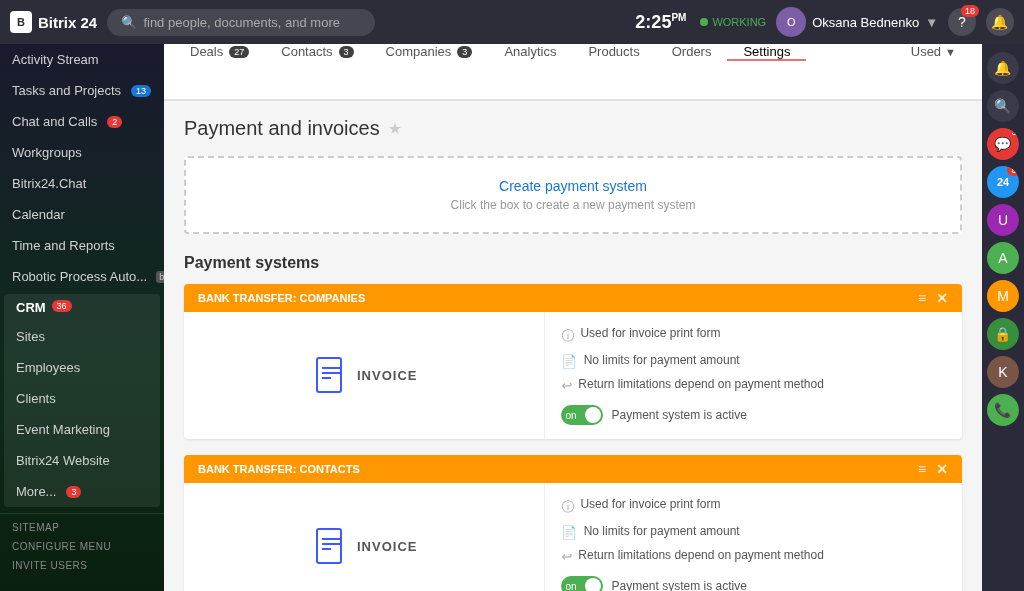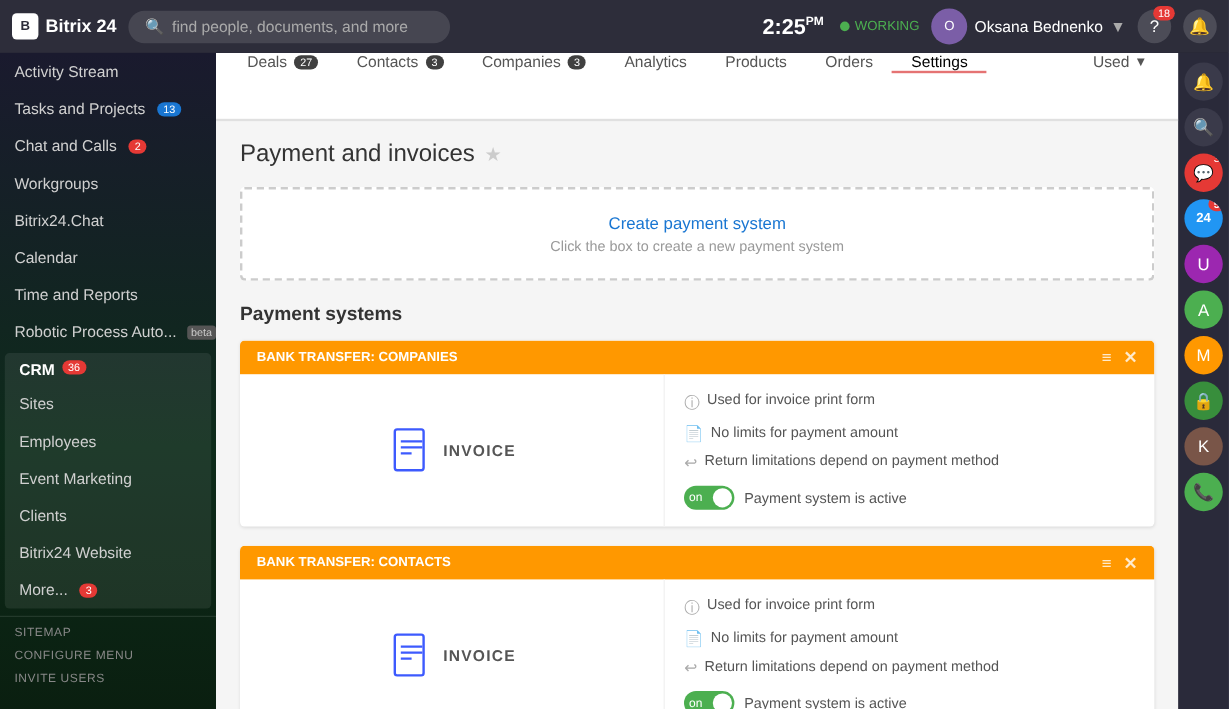--- a/index.html
+++ b/index.html
@@ -88,21 +88,21 @@
 
     
     .main-layout {
       display: flex;
       flex: 1;
       overflow: hidden;
     }
 
     
     .sidebar {
-      width: 180px;
+      width: 164px;
       background: linear-gradient(180deg, #1a1a2e 0%, #0d2b1a 60%, #0a1f10 100%);
       display: flex;
       flex-direction: column;
       flex-shrink: 0;
       overflow-y: auto;
       padding-bottom: 26px;
     }
     .sidebar-item {
       padding: 8px 12px;
       color: #d0d0d0;
@@ -420,24 +420,24 @@
         <span style="font-size:13px;font-weight:bold;color:#fff;">CRM</span>
         <span class="sidebar-badge" style="margin-left:6px;">36</span>
       </div>
       <div class="sidebar-item">
         <span>Sites</span>
       </div>
       <div class="sidebar-item">
         <span>Employees</span>
       </div>
       <div class="sidebar-item">
+        <span>Clients</span>
+      </div>
+      <div class="sidebar-item">
         <span>Event Marketing</span>
-      </div>
-      <div class="sidebar-item">
-        <span>Clients</span>
       </div>
       <div class="sidebar-item">
         <span>Bitrix24 Website</span>
       </div>
       <div class="sidebar-item">
         <span>More...</span>
         <span class="sidebar-badge">3</span>
       </div>
     </div>
     <hr class="sidebar-divider">

